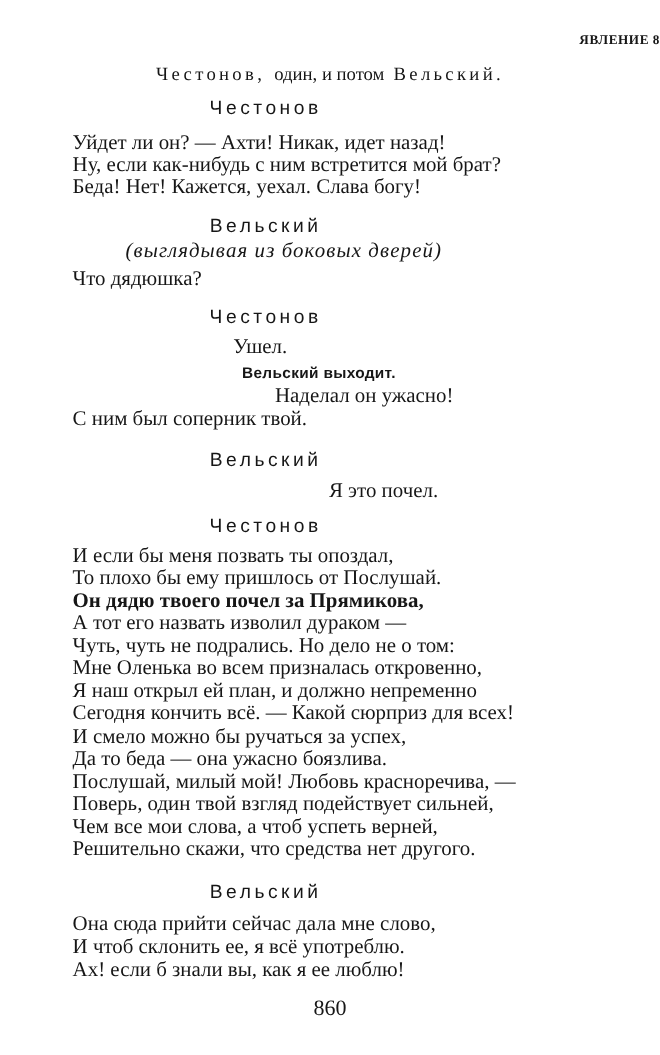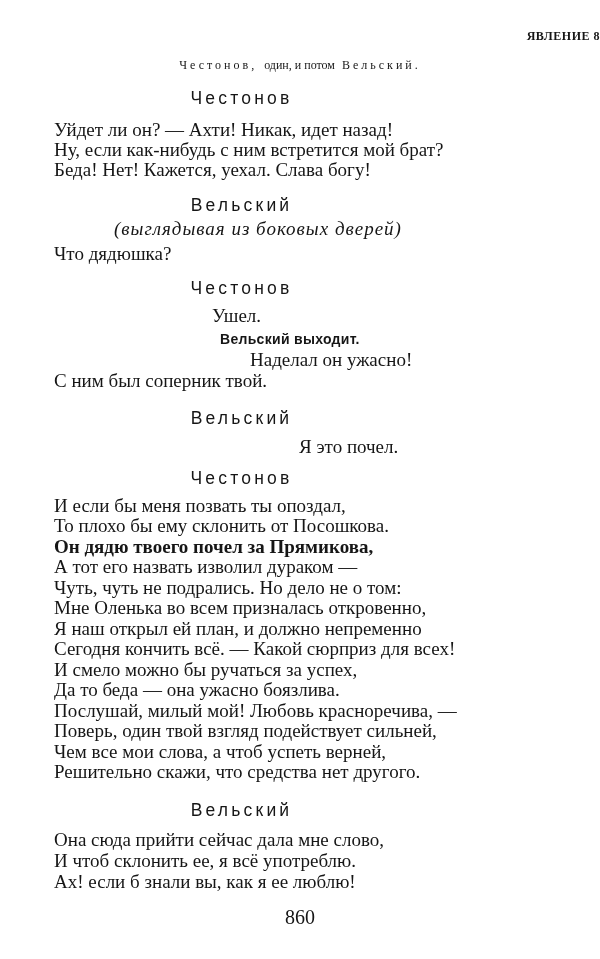--- a/index.html
+++ b/index.html
@@ -1,22 +1,22 @@
 <!DOCTYPE html>
 <html><head>
   <meta charset="utf-8">
   <style>
     html, body { margin: 0; padding: 0; background: #ffffff; }
     body { width: 600px; height: 959px; position: relative; overflow: hidden; color: #161616; font-family: "Liberation Serif", "DejaVu Serif", serif; }
     .abs { position: absolute; white-space: nowrap; }
     .scene-title { left: 0; width: 600px; text-align: right; top: 29px; font-size: 12px; font-weight: bold; letter-spacing: 0.5px; font-family: "Liberation Serif", serif; }
-    .stage-dir-top { left: 0; width: 600px; text-align: center; top: 58px; font-size: 12px; }
+    .stage-dir-top { left: 0; width: 600px; text-align: center; top: 58px; font-size: 17px; }
     .spaced { letter-spacing: 3px; }
     .speaker { left: 0; width: 483px; text-align: center; font-size: 17.5px; letter-spacing: 3.2px; font-family: "Liberation Sans", "DejaVu Sans", sans-serif; font-weight: normal; }
-    .line { font-size: 19px; left: 54px; line-height: 20px; }
+    .line { font-size: 19px; left: 66px; line-height: 20px; }
     .italic-dir { left: 0; width: 516px; text-align: center; font-size: 19px; font-style: italic; letter-spacing: 1px; }
     .small-dir { font-size: 14px; font-weight: bold; font-family: "Liberation Sans", sans-serif; letter-spacing: 0.3px; }
     .page-num { left: 0; width: 600px; text-align: center; top: 906px; font-size: 20px; }
   </style>
 </head>
 <body>
 
 <div>
 
   <div class="abs scene-title">ЯВЛЕНИЕ 8</div>
@@ -40,21 +40,21 @@
   <div class="abs line" style="top:306px; left:200px;margin-left:12px;">Ушел.</div>
   <div class="abs small-dir" style="top:331px; left:220px;">Вельский выходит.</div>
   <div class="abs line" style="top:350px; left:250px;">Наделал он ужасно!</div>
   <div class="abs line" style="top:371px;">С ним был соперник твой.</div>
 
   <div class="abs speaker" style="top:408px;">Вельский</div>
   <div class="abs line" style="top:437px; left:299px;">Я это почел.</div>
 
   <div class="abs speaker" style="top:468px;">Честонов</div>
   <div class="abs line" style="top:496px;">И если бы меня позвать ты опоздал,</div>
-  <div class="abs line" style="top:516px;">То плохо бы ему склонить от Посошкова.</div>
+  <div class="abs line" style="top:516px;">То плохо бы ему пришлось от Послушай.</div>
   <div class="abs line" style="top:537px;font-weight:bold;">Он дядю твоего почел за Прямикова,</div>
   <div class="abs line" style="top:557px;">А тот его назвать изволил дураком —</div>
   <div class="abs line" style="top:578px;">Чуть, чуть не подрались. Но дело не о том:</div>
   <div class="abs line" style="top:598px;">Мне Оленька во всем призналась откровенно,</div>
   <div class="abs line" style="top:619px;">Я наш открыл ей план, и должно непременно</div>
   <div class="abs line" style="top:639px;">Сегодня кончить всё. — Какой сюрприз для всех!</div>
   <div class="abs line" style="top:660px;">И смело можно бы ручаться за успех,</div>
   <div class="abs line" style="top:680px;">Да то беда — она ужасно боязлива.</div>
   <div class="abs line" style="top:701px;">Послушай, милый мой! Любовь красноречива, —</div>
   <div class="abs line" style="top:721px;">Поверь, один твой взгляд подействует сильней,</div>

